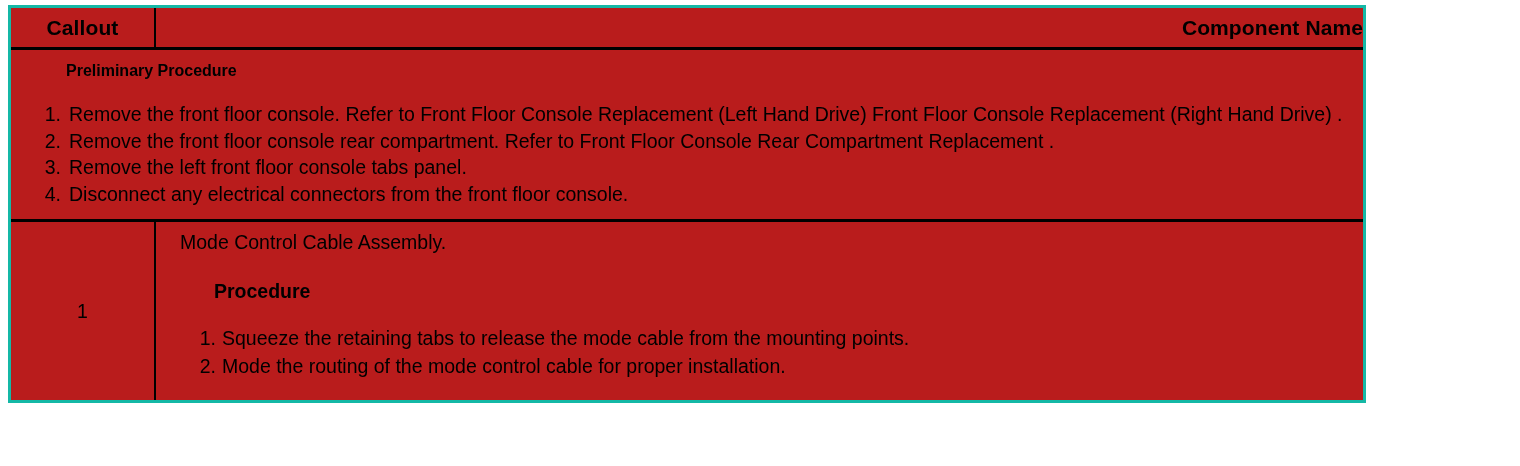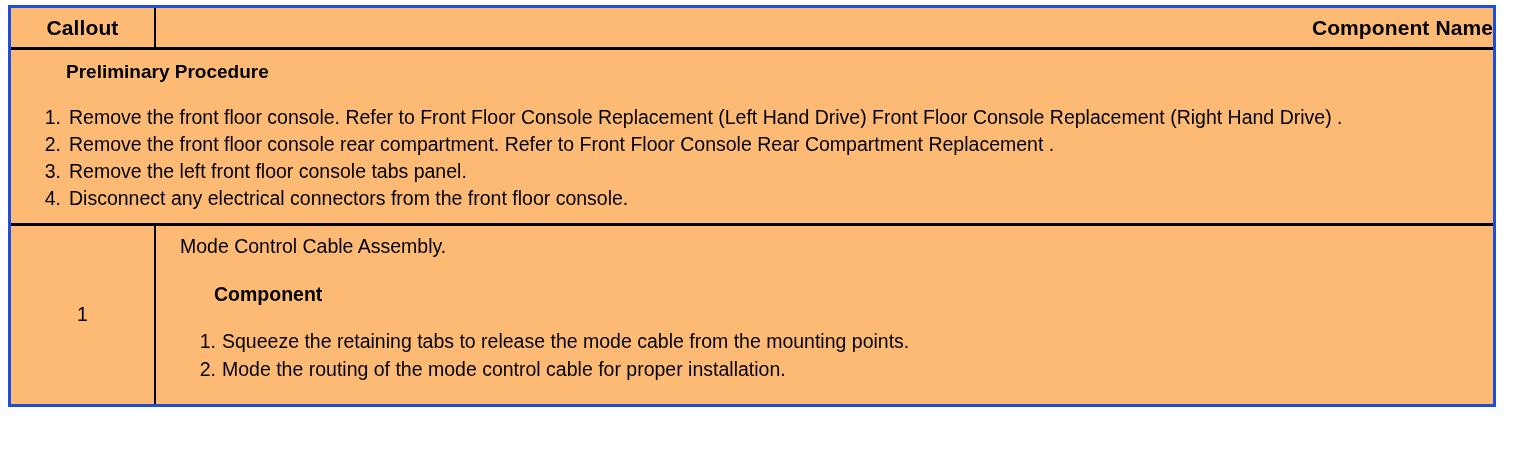--- a/index.html
+++ b/index.html
@@ -18,25 +18,25 @@
   .page {
     position: relative;
     width: 1520px;
     height: 466px;
   }
 
   .service-table {
     position: absolute;
     left: 8px;
     top: 5px;
-    width: 1488px;
-    border: 3px solid #1d4ed8;
+    width: 1358px;
+    border: 3px solid #14b8a6;
     border-collapse: collapse;
     box-sizing: border-box;
-    background: #fdba74;
+    background: #b91c1c;
   }
 
   
   .header-row {
     display: flex;
     border-bottom: 3px solid #000000;
     height: 39px;
   }
   .header-callout {
     width: 145px;
@@ -57,21 +57,21 @@
     font-weight: bold;
     letter-spacing: 0.1px;
   }
 
   
   .prelim-row {
     border-bottom: 3px solid #000000;
     padding: 12px 0 10px 0;
   }
   .prelim-heading {
-    font-size: 19px;
+    font-size: 16px;
     font-weight: bold;
     margin-left: 55px;
     margin-bottom: 22px;
     line-height: 1.1;
   }
   .ol-list {
     list-style: none;
     margin: 0;
     padding: 0;
   }
@@ -180,21 +180,21 @@
         </li>
       </ol>
     </div>
 
     <div class="body-row">
       <div class="body-callout">
         <span>1</span>
       </div>
       <div class="body-component">
         <div class="component-title">Mode Control Cable Assembly.</div>
-        <div class="procedure-heading">Component</div>
+        <div class="procedure-heading">Procedure</div>
         <ol class="sub-list">
           <li>
             <span class="num">1.</span>
             <span class="txt">Squeeze the retaining tabs to release the mode cable from the mounting points.</span>
           </li>
           <li>
             <span class="num">2.</span>
             <span class="txt">Mode the routing of the mode control cable for proper installation.</span>
           </li>
         </ol>

